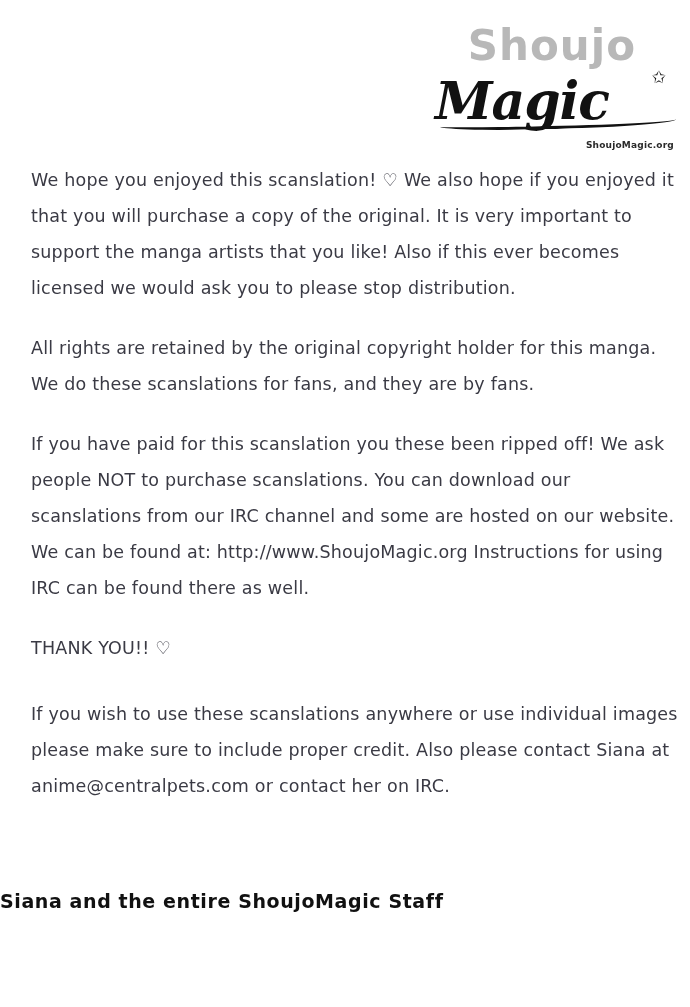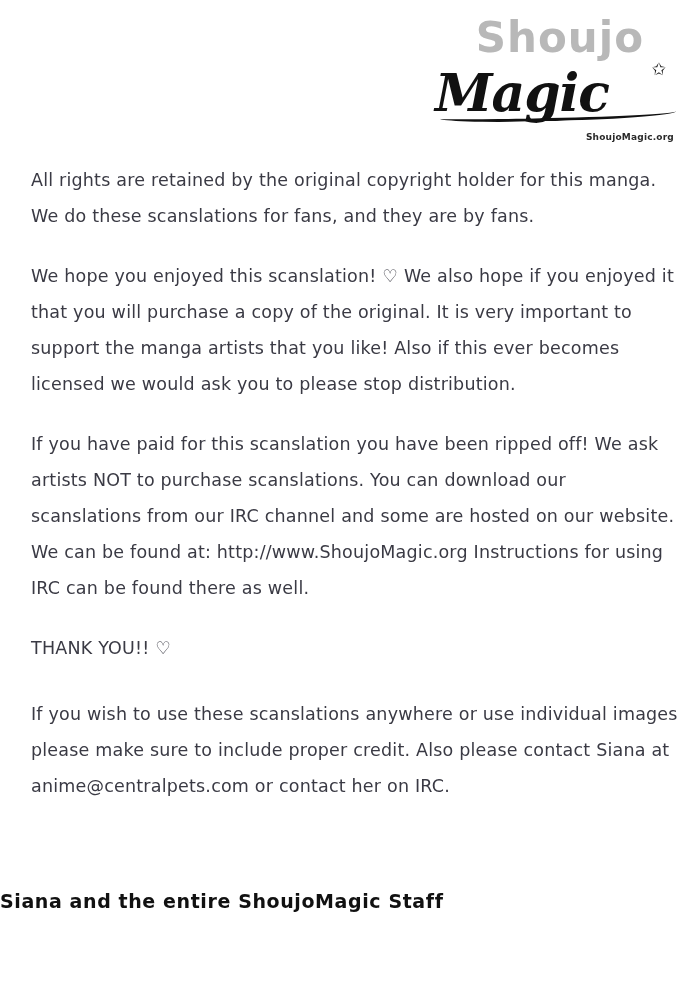--- a/index.html
+++ b/index.html
@@ -33,21 +33,21 @@
   }
   .logo-shoujo {
     font-family: "DejaVu Sans", sans-serif;
     font-size: 42px;
     font-weight: bold;
     letter-spacing: 1px;
     color: #b8b8b8;
     line-height: 0.95;
     text-align: right;
     padding-right: 38px;
-    margin: 0;
+    margin: 8px;
   }
   .logo-magic-wrap {
     position: relative;
     margin-top: -4px;
     padding-right: 10px;
   }
   .logo-magic {
     font-family: "DejaVu Serif", serif;
     font-size: 52px;
     font-weight: bold;
@@ -128,22 +128,22 @@
     <div class="logo-shoujo">Shoujo</div>
     <div class="logo-magic-wrap">
       <span class="logo-star">✩</span>
       <div class="logo-magic">Magic</div>
       <div class="logo-swoosh"></div>
     </div>
     <div class="logo-url">ShoujoMagic.org</div>
   </div>
 
   <div class="content">
+    <p class="para">We hope you enjoyed this scanslation! ♡  We also hope if you enjoyed it that you will purchase a copy of the original. It is very important to support the manga artists that you like! Also if this ever becomes licensed we would ask you to please stop distribution.</p>
     <p class="para">All rights are retained by the original copyright holder for this manga. We do these scanslations for fans, and they are by fans.</p>
-    <p class="para">We hope you enjoyed this scanslation! ♡  We also hope if you enjoyed it that you will purchase a copy of the original. It is very important to support the manga artists that you like! Also if this ever becomes licensed we would ask you to please stop distribution.</p>
-    <p class="para">If you have paid for this scanslation you have been ripped off! We ask artists NOT to purchase scanslations. You can download our scanslations from our IRC channel and some are hosted on our website. We can be found at: http://www.ShoujoMagic.org Instructions for using IRC can be found there as well.</p>
+    <p class="para">If you have paid for this scanslation you these been ripped off! We ask people NOT to purchase scanslations. You can download our scanslations from our IRC channel and some are hosted on our website. We can be found at: http://www.ShoujoMagic.org Instructions for using IRC can be found there as well.</p>
     <p class="para thanks">THANK YOU!! ♡</p>
     <p class="para">If you wish to use these scanslations anywhere or use individual images please make sure to include proper credit. Also please contact Siana at anime@centralpets.com or contact her on IRC.</p>
   </div>
 
   <div class="signature">Siana and the entire ShoujoMagic Staff</div>
 
 </div>
 
 </body></html>

